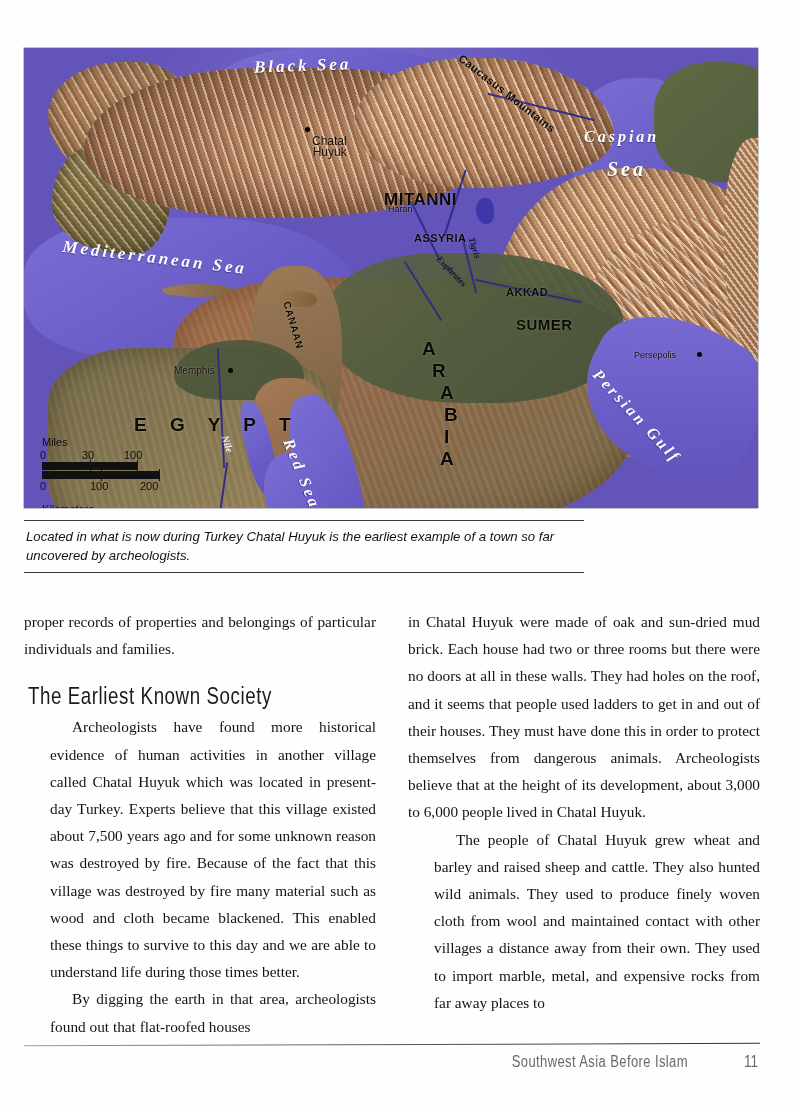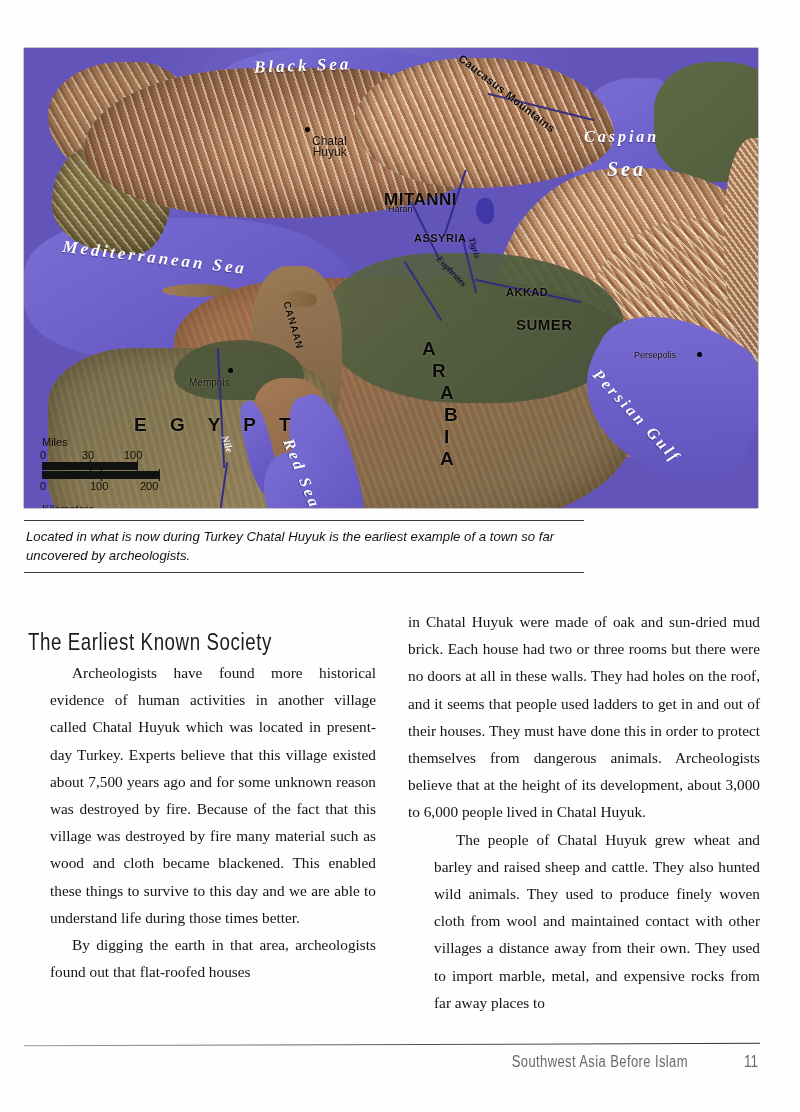--- a/index.html
+++ b/index.html
@@ -270,21 +270,21 @@
   #lbl-caucasus   { left: 440px; top: 4px; font-size: 11px; transform: rotate(38deg); transform-origin: left top; }
   #lbl-mitanni    { left: 360px; top: 142px; font-size: 17px; }
   #lbl-haran      { left: 364px; top: 156px; font-size: 9px; }
   #lbl-assyria    { left: 390px; top: 184px; font-size: 11px; }
   #lbl-akkad      { left: 482px; top: 238px; font-size: 11px; }
   #lbl-sumer      { left: 492px; top: 268px; font-size: 15px; }
   #lbl-persepolis { left: 610px; top: 290px; font-size: 9px; margin-top: 12px; }
   #dot-persepolis { left: 673px; top: 304px; }
   #lbl-chatal     { left: 288px; top: 88px; font-size: 12px; line-height: 11px; text-align: right; }
   #dot-chatal     { left: 281px; top: 79px; }
-  #lbl-memphis    { left: 165px; top: 317px; font-size: 10px; margin-top: 12px; }
+  #lbl-memphis    { left: 150px; top: 317px; font-size: 10px; }
   #dot-memphis    { left: 204px; top: 320px; }
   #lbl-egypt      { left: 110px; top: 366px; font-size: 19px; letter-spacing: 9px; }
   #lbl-arabia     { left: 398px; top: 290px; font-size: 19px; }
   #lbl-arabia span { display:block; }
   #lbl-canaan     { left: 268px; top: 252px; font-size: 10px; letter-spacing: 1px; transform: rotate(74deg); transform-origin: left top; }
   #lbl-redsea     { left: 272px; top: 388px; font-size: 16px; transform: rotate(68deg); transform-origin: left top; }
   #lbl-persiangulf{ left: 578px; top: 318px; font-size: 16px; transform: rotate(47deg); transform-origin: left top; }
   #lbl-nile       { left: 206px; top: 386px; font-size: 10px; transform: rotate(72deg); transform-origin: left top; color:#f3f0ff; }
   #lbl-tigris     { left: 452px; top: 188px; transform: rotate(72deg); transform-origin: left top; }
   #lbl-euphrates  { left: 418px; top: 206px; transform: rotate(46deg); transform-origin: left top; }
@@ -530,20 +530,21 @@
 
   <div id="caption-block">
     <div class="cap-rule"></div>
     <div id="caption-text">Located in what is now during Turkey Chatal Huyuk is the earliest example of a town so far uncovered by archeologists.</div>
     <div class="cap-rule"></div>
   </div>
 
   <div id="columns">
 
     <div class="column">
+      <p>proper records of properties and belongings of particular individuals and families.</p>
       <h2 id="section-heading">The Earliest Known Society</h2>
       <p class="indent">Archeologists have found more historical evidence of human activities in another village called Chatal Huyuk which was located in present-day Turkey. Experts believe that this village existed about 7,500 years ago and for some unknown reason was destroyed by fire. Because of the fact that this village was destroyed by fire many material such as wood and cloth became blackened. This enabled these things to survive to this day and we are able to understand life during those times better.</p>
       <p class="indent">By digging the earth in that area, archeologists found out that flat-roofed houses</p>
     </div>
 
     <div class="column">
       <p>in Chatal Huyuk were made of oak and sun-dried mud brick. Each house had two or three rooms but there were no doors at all in these walls. They had holes on the roof, and it seems that people used ladders to get in and out of their houses. They must have done this in order to protect themselves from dangerous animals. Archeologists believe that at the height of its development, about 3,000 to 6,000 people lived in Chatal Huyuk.</p>
       <p class="indent">The people of Chatal Huyuk grew wheat and barley and raised sheep and cattle. They also hunted wild animals. They used to produce finely woven cloth from wool and maintained contact with other villages a distance away from their own. They used to import marble, metal, and expensive rocks from far away places to</p>
     </div>
 

